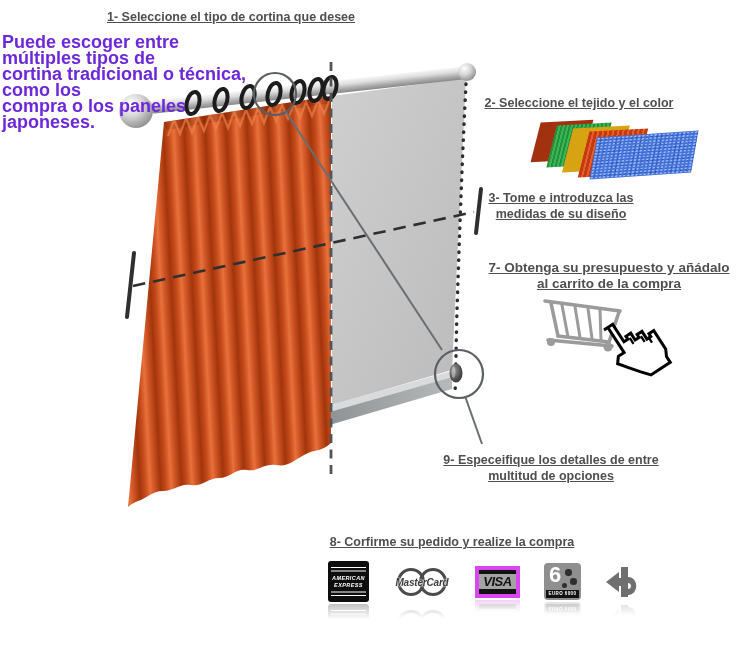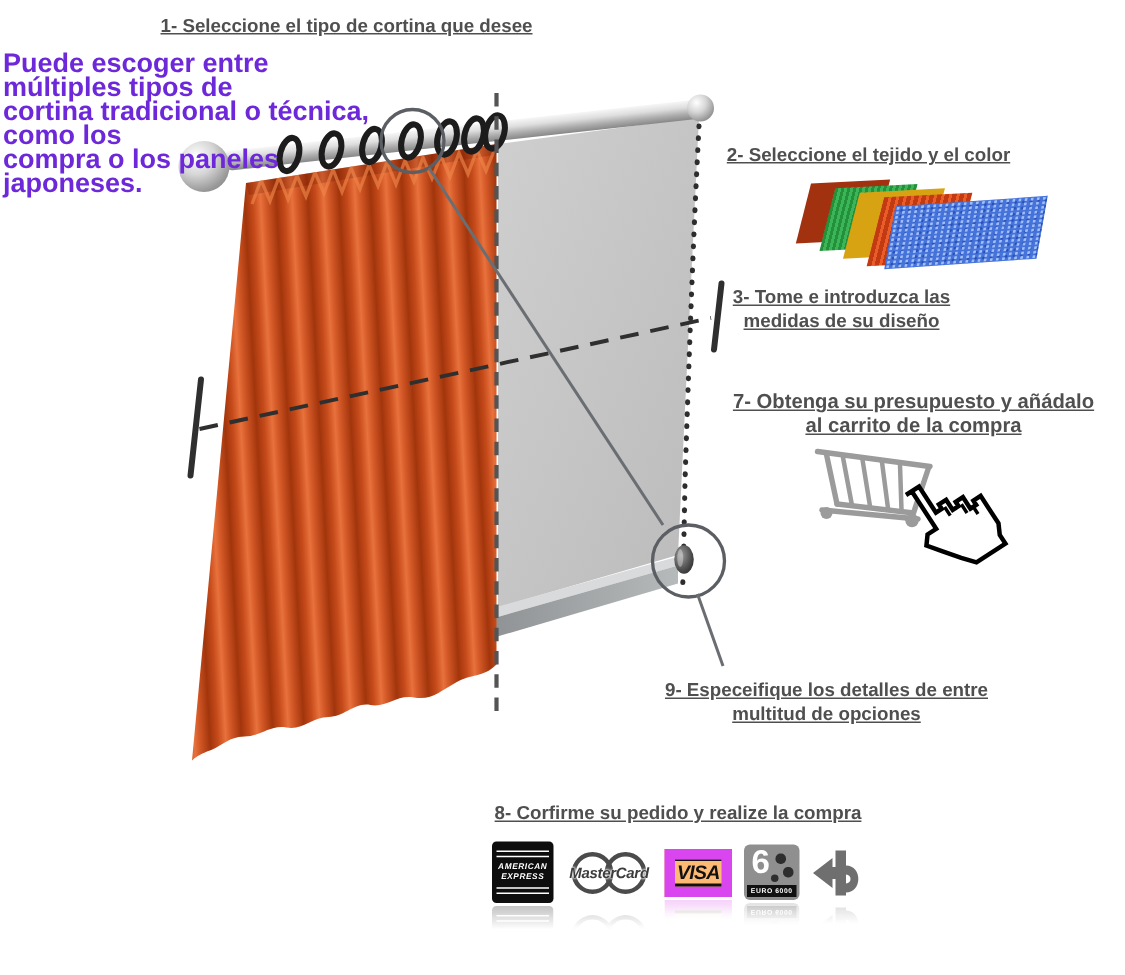--- a/index.html
+++ b/index.html
@@ -25,37 +25,37 @@
        background:repeating-linear-gradient(90deg,#22913a 0 2px,#3cb558 2px 4px);}
   .sw3{left:38px;top:15px;width:56px;height:44px;background:#d8a312;z-index:3;}
   .sw4{left:54px;top:18px;width:58px;height:46px;z-index:4;
        background:repeating-linear-gradient(90deg,#c23a12 0 3px,#ea5c28 3px 5px);}
   .sw5{left:64px;top:22px;width:100px;height:42px;z-index:5;background-color:#4673d9;
        background-image:radial-gradient(circle,rgba(170,200,255,.9) .8px,transparent 1.1px),
                         radial-gradient(circle,rgba(20,50,150,.55) .8px,transparent 1.1px);
        background-size:4px 3px,5px 4px;background-position:0 0,2px 1px;
        transform:skewX(-14deg) rotate(-4deg);}
   
-  .payrow{position:absolute;left:328px;top:561px;display:flex;align-items:center;gap:8px;}
+  .payrow{position:absolute;left:328px;top:561px;display:flex;align-items:center;gap:24px;}
   .pay{-webkit-box-reflect:below 2px linear-gradient(transparent 62%,rgba(0,0,0,.25));}
   .amex{width:41px;height:41px;background:#0d0d0d;border-radius:3px;position:relative;
         display:flex;flex-direction:column;justify-content:center;align-items:center;
         color:#fff;font-size:5.5px;font-weight:bold;font-style:italic;letter-spacing:.4px;
         line-height:6.5px;text-align:center;}
   .amex::before,.amex::after{content:"";position:absolute;left:3px;right:3px;height:1.2px;background:#fff;}
   .amex::before{top:6px;box-shadow:0 3.5px 0 #fff;}
   .amex::after{bottom:6px;box-shadow:0 -3.5px 0 #fff;}
   .mc{width:58px;height:40px;position:relative;}
   .mc i{position:absolute;top:6px;width:28px;height:28px;border:3.5px solid #4b4b4b;
         border-radius:50%;box-sizing:border-box;}
   .mc i.c1{left:4px;} .mc i.c2{left:26px;}
   .mc b{position:absolute;left:0;right:0;top:15px;font-size:10px;font-weight:bold;
         font-style:italic;color:#3c3c3c;text-align:center;letter-spacing:-.2px;
         text-shadow:0 0 2px #fff,0 0 2px #fff,0 0 1px #fff;}
-  .visa{width:45px;height:32px;background:#fdba74;border:7px solid #d946ef;box-sizing:border-box;
+  .visa{width:45px;height:32px;background:#a3a3a3;border:4px solid #d946ef;box-sizing:border-box;
         display:flex;flex-direction:column;}
   .visa .bar{height:6px;background:#111;}
   .visa .mid{flex:1;display:flex;align-items:center;justify-content:center;font-weight:bold;
         font-style:italic;font-size:13px;letter-spacing:-.5px;color:#111;}
   .euro{width:37px;height:37px;background:#8f8f8f;border-radius:4px;position:relative;overflow:hidden;}
   .euro .digit{position:absolute;left:5px;top:-1px;color:#fff;font-size:22px;font-weight:bold;}
   .euro .dot{position:absolute;background:#2e2e2e;border-radius:50%;}
   .euro .d1{left:21px;top:6px;width:6.5px;height:6.5px;}
   .euro .d2{left:26px;top:15px;width:6.5px;height:6.5px;}
   .euro .d3{left:18px;top:20px;width:5px;height:5px;}

